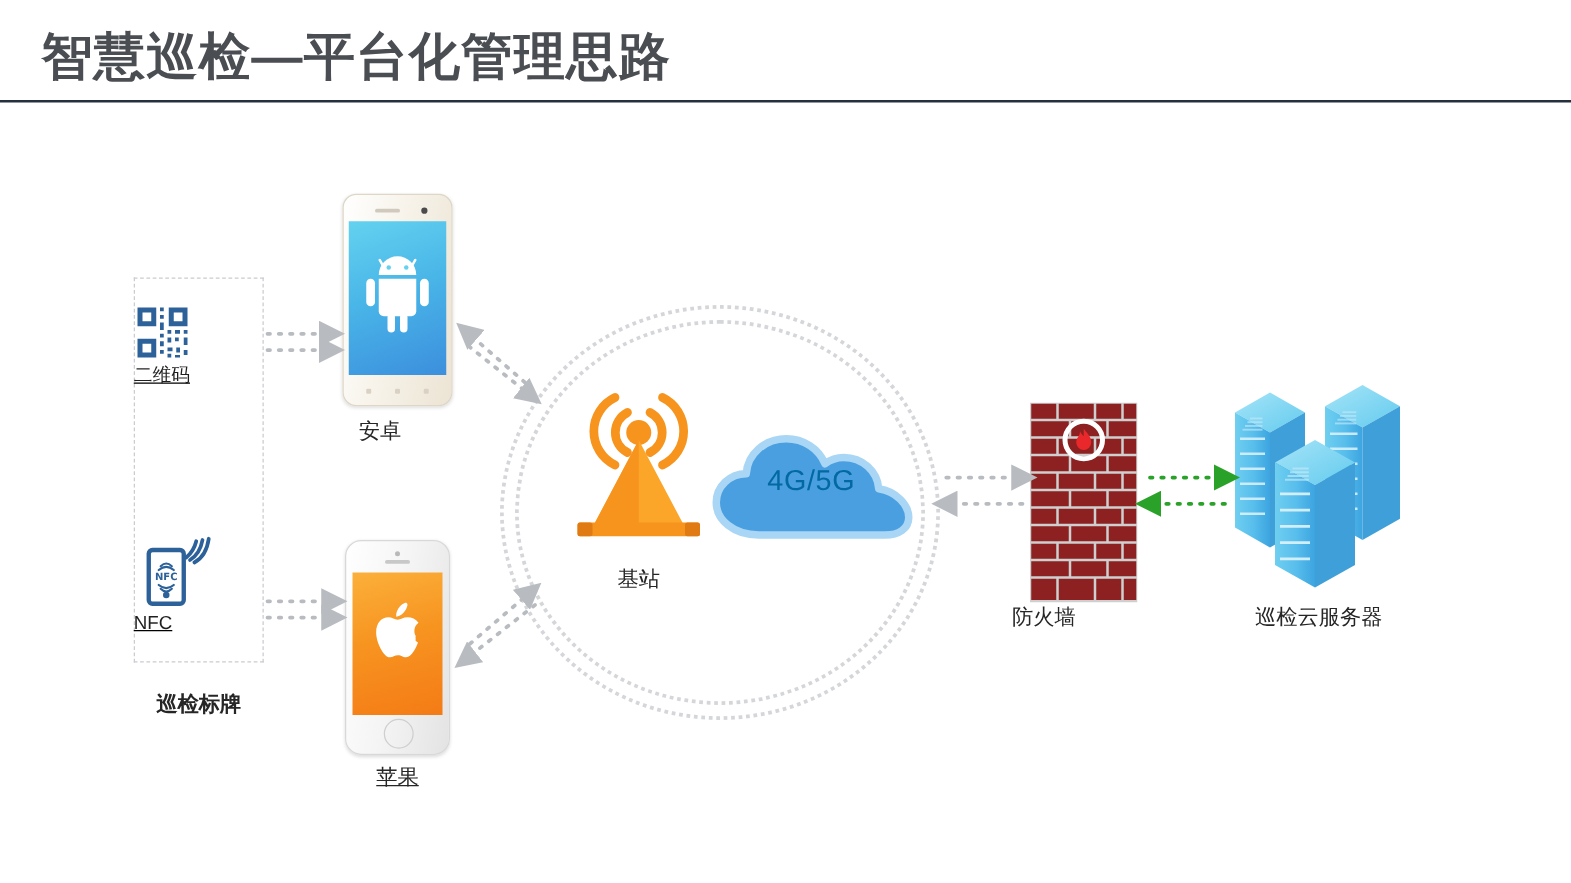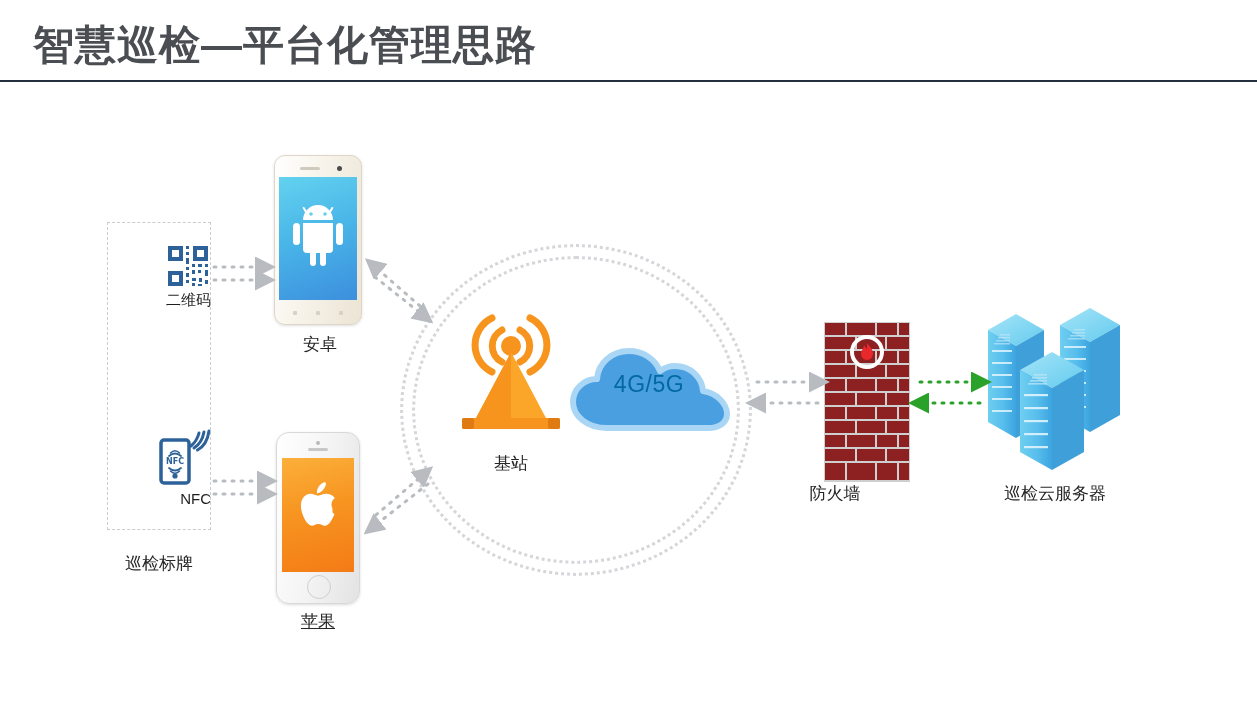--- a/index.html
+++ b/index.html
@@ -27,21 +27,21 @@
   .cap{
     position:absolute;text-align:center;
     font-size:17px;color:#262626;white-space:nowrap;
   }
 
   
   .tagpanel{
     position:absolute;left:107px;top:222px;width:104px;height:308px;
     border:1px dashed #c9ccd1;background:#ffffff;box-sizing:border-box;
   }
-  .tag-item{position:absolute;left:0;width:104px;text-align:right;}
+  .tag-item{position:absolute;left:0;width:104px;text-align:left;text-decoration:underline;}
   .tag-label{font-size:15px;color:#1f1f1f;margin-top:2px;}
 
   
   .phone{position:absolute;}
   .phone .body{
     position:absolute;left:0;top:0;width:100%;height:100%;
     border-radius:12px;box-sizing:border-box;
   }
   
   .android{left:274px;top:155px;width:88px;height:170px;}
@@ -154,21 +154,21 @@
         <path d="M20 40 Q26 45 32 40" fill="none" stroke="#2c6199" stroke-width="1.8" stroke-linecap="round"></path>
         <path d="M21.5 43 Q26 47.5 30.5 43" fill="none" stroke="#2c6199" stroke-width="1.6" stroke-linecap="round"></path>
         <path d="M42 18 Q48 13 50 5" fill="none" stroke="#2c6199" stroke-width="3" stroke-linecap="round"></path>
         <path d="M45 20 Q53 15 55 4" fill="none" stroke="#2c6199" stroke-width="3" stroke-linecap="round"></path>
         <path d="M48.5 22 Q58 17 60 3" fill="none" stroke="#2c6199" stroke-width="3" stroke-linecap="round"></path>
       </svg>
     </div>
     <div class="tag-label">NFC</div>
   </div>
 
-  <div class="cap" style="left:87px;top:552px;width:144px;">巡检标牌</div>
+  <div class="cap" style="left:87px;top:552px;width:144px;font-weight:bold;">巡检标牌</div>
 
   <div class="phone android">
     <div class="body"></div>
     <div class="spk"></div>
     <div class="cam"></div>
     <div class="screen">
       <svg width="78" height="123" viewBox="0 0 78 123" aria-hidden="true">
         <g fill="#ffffff">
           <path d="M24 46 h30 v26 a4 4 0 0 1 -4 4 h-22 a4 4 0 0 1 -4 -4 z"></path>
           <rect x="31" y="74" width="6" height="15" rx="3"></rect>
@@ -182,21 +182,21 @@
         <circle cx="32" cy="37" r="1.8" fill="#63d2ef"></circle>
         <circle cx="46" cy="37" r="1.8" fill="#63d2ef"></circle>
       </svg>
     </div>
     <div class="nav">
       <b style="left:14px"></b>
         <b style="left:37px"></b>
         <b style="left:60px"></b>
     </div>
   </div>
-  <div class="cap" style="left:248px;top:333px;width:144px;">安卓</div>
+  <div class="cap" style="left:232px;top:333px;width:144px;">安卓</div>
 
   <div class="phone iphone">
     <div class="body"></div>
     <div class="cam"></div>
     <div class="spk"></div>
     <div class="screen">
       <svg width="72" height="114" viewBox="0 0 72 114" aria-hidden="true">
         <g fill="#ffffff">
           <path d="M44 26 c-1 5 -5 9 -9 9.4 c-0.6 -4.6 3 -9.4 6.4 -10.8 c1.3 -0.5 2.3 -0.6 2.6 1.4z"></path>
           <path d="M50.5 50.5 c-1.6 -2.5 -1.6 -7.6 2.3 -10.4 c-2.2 -3 -5.5 -4.3 -8.7 -4.3 c-3.6 0 -5.6 1.9 -8 1.9

